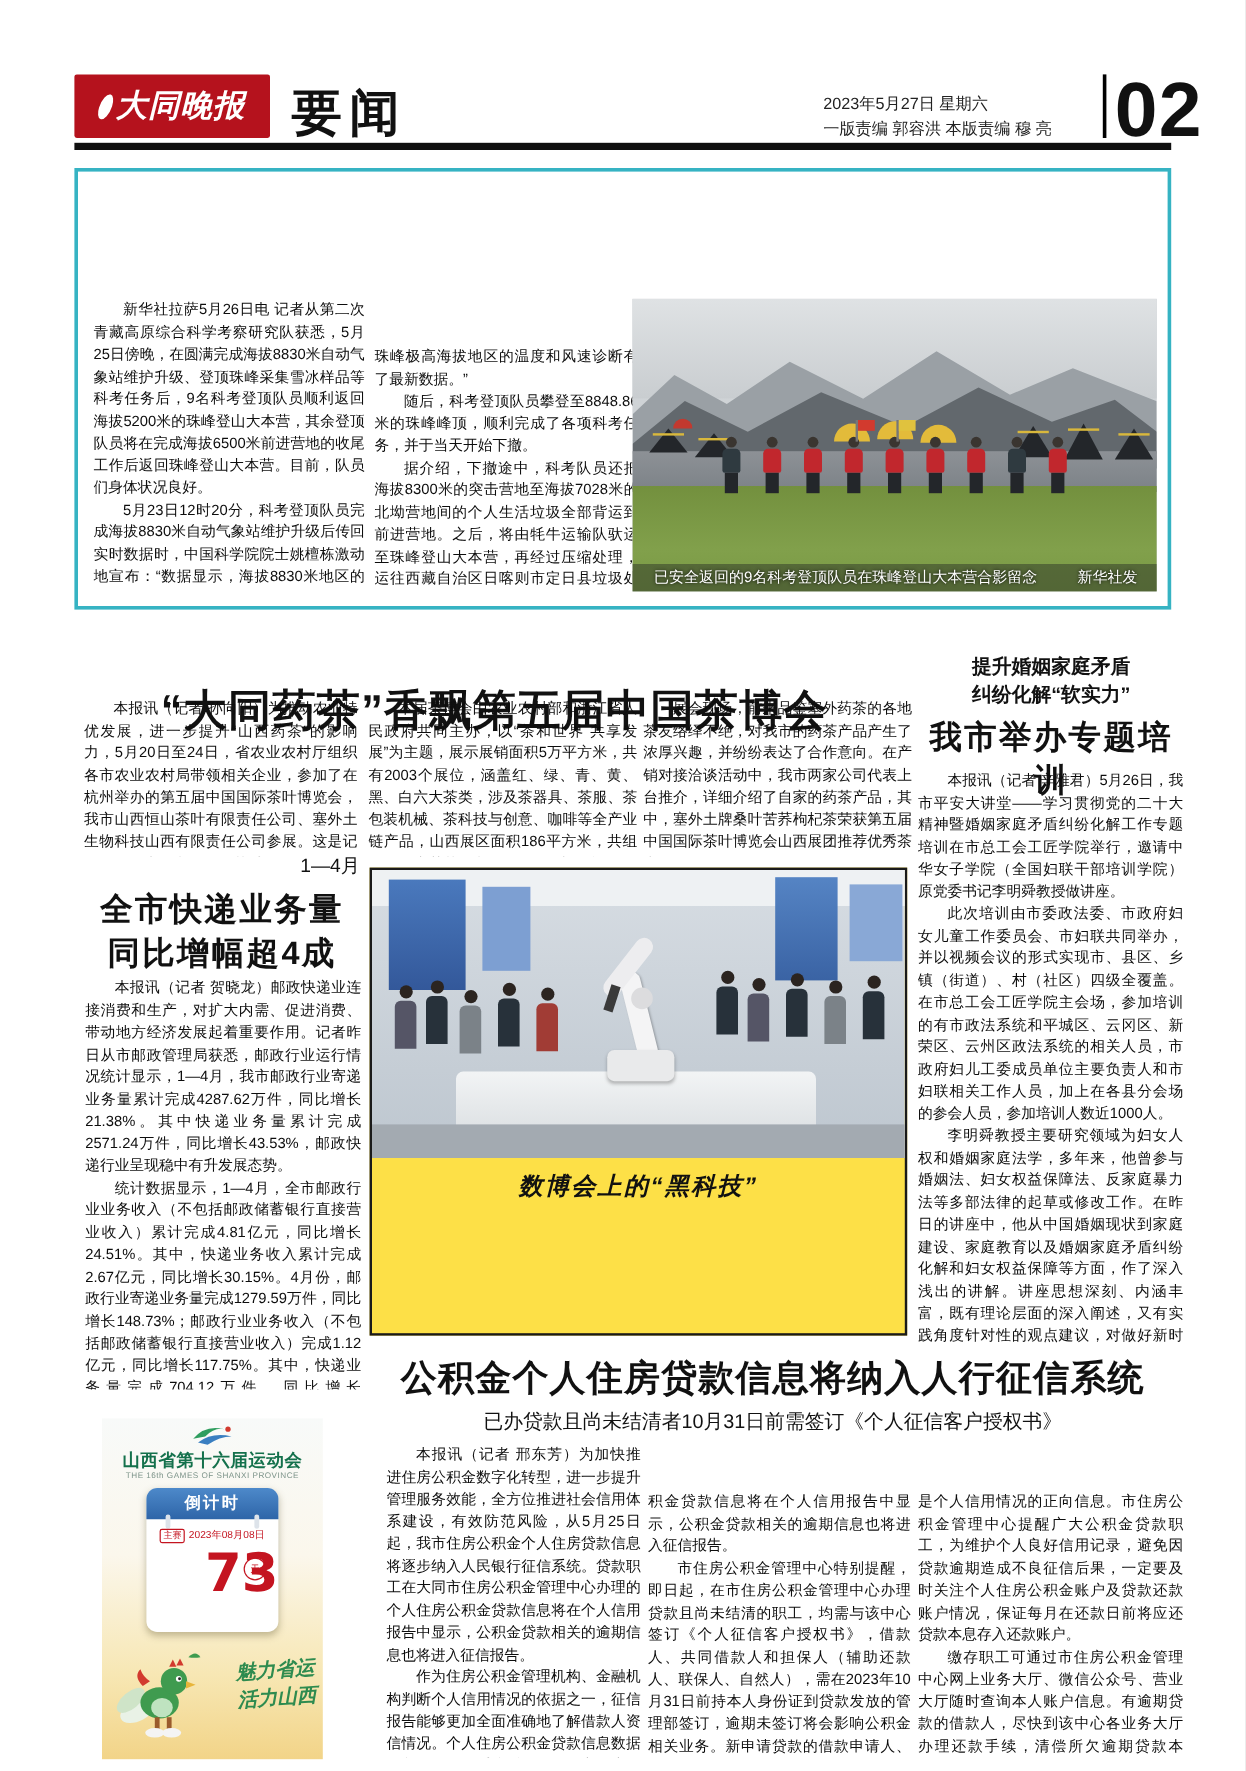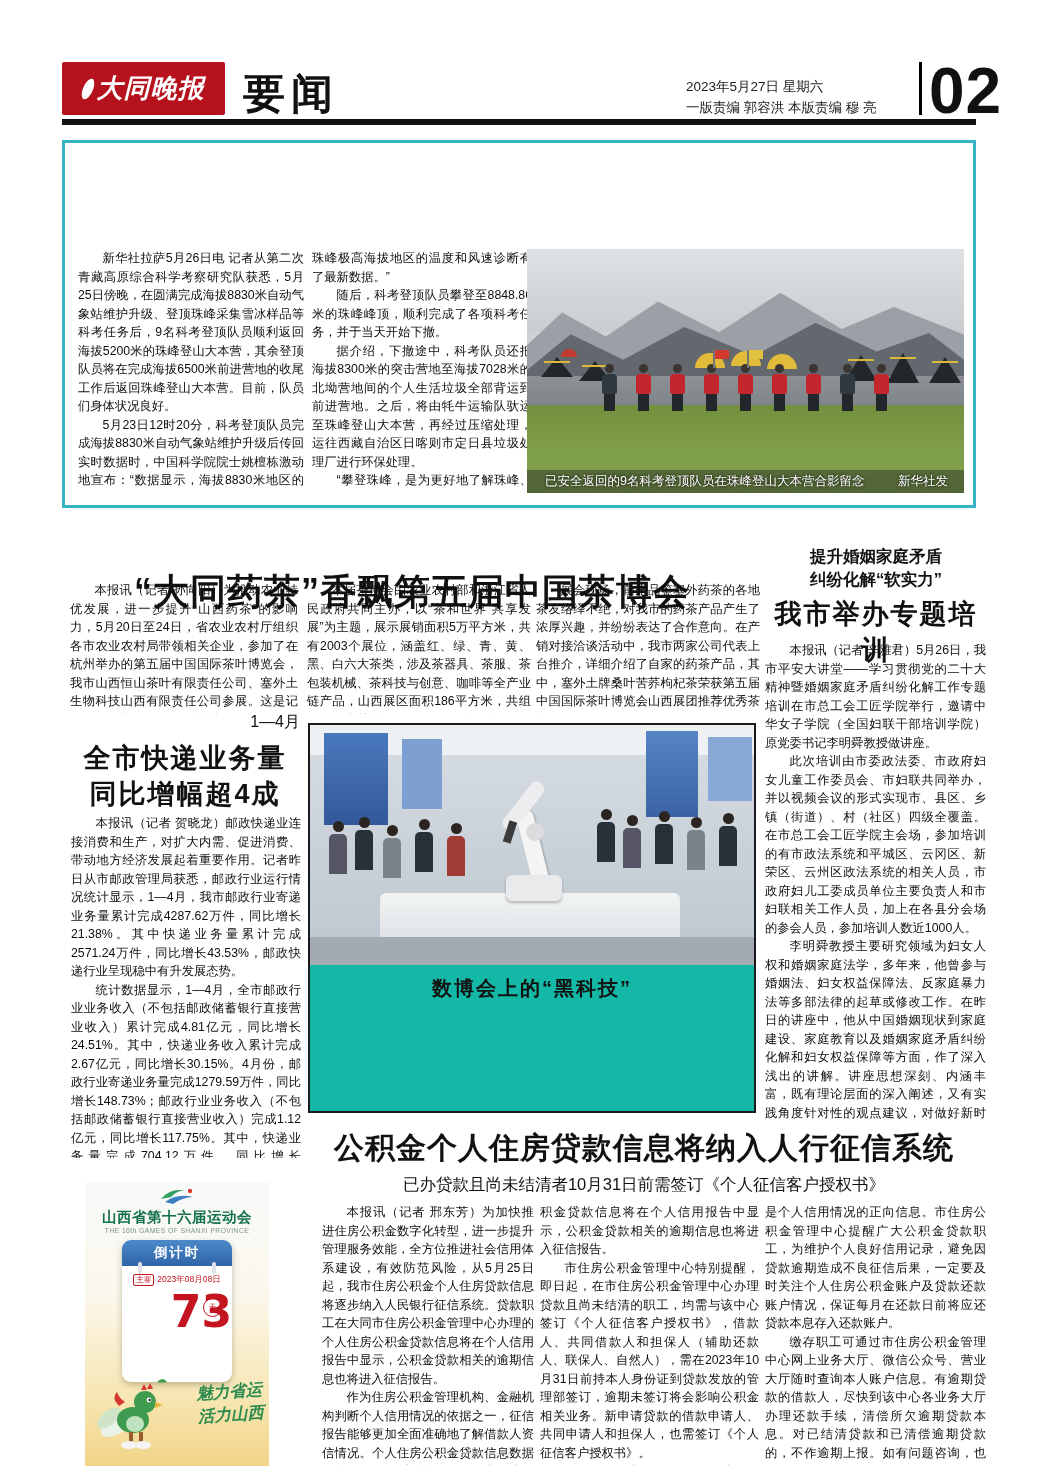--- a/index.html
+++ b/index.html
@@ -18,21 +18,21 @@
   .date-block{left:686px;top:76px;font-size:13.5px;line-height:21px;color:#222;}
   .pagenum-bar{left:919px;top:62px;width:3px;height:53px;background:#000;}
   .page-number{left:929px;top:54px;font-size:64px;font-weight:900;letter-spacing:1px;}
   .header-rule{left:62px;top:119px;width:914px;height:6px;background:#101010;}
   
   .lead-box{left:62px;top:140px;width:908px;height:362px;border:3px solid #36b3c3;background:#fff;}
   .lead-headline{left:0;top:14px;width:100%;text-align:center;font-size:55px;font-weight:900;
                  letter-spacing:2px;white-space:nowrap;}
   .jtext{font-size:12.3px;line-height:18.5px;text-align:justify;color:#0d0d0d;overflow:hidden;}
   .jtext p{margin:0;text-indent:2em;}
-  .jtext p.noind{text-indent:0;}
+  .jtext p.noind{text-indent:0;margin-top:39px;}
   .lead-col1{left:13px;top:106px;width:226px;height:242px;}
   .lead-col2{left:247px;top:106px;width:220px;height:242px;}
   .lead-photo{left:462px;top:106px;width:437px;height:244px;overflow:hidden;background:#cfd3d6;}
   .sky{left:0;top:0;width:100%;height:34%;background:linear-gradient(#dfe2e4,#c9cdd0);}
   .mtn-far{left:0;top:8%;width:100%;height:45%;background:#9aa0a5;
            clip-path:polygon(0 70%,8% 40%,18% 62%,30% 30%,44% 58%,58% 22%,72% 55%,84% 35%,100% 60%,100% 100%,0 100%);}
   .mtn-near{left:0;top:16%;width:100%;height:42%;background:#62686d;
            clip-path:polygon(0 80%,10% 45%,22% 70%,36% 38%,52% 66%,66% 34%,80% 62%,92% 44%,100% 70%,100% 100%,0 100%);}
   .midband{left:0;top:52%;width:100%;height:14%;background:linear-gradient(#8d9196,#7c8287);}
   .grass{left:0;top:64%;width:100%;height:36%;background:linear-gradient(#73903e,#81a04b 60%,#7a9a45);}
@@ -61,21 +61,21 @@
   .tea-col1{left:70px;top:581px;width:228px;height:133px;}
   .tea-col2{left:307px;top:581px;width:224px;height:133px;}
   .tea-col3{left:536px;top:581px;width:224px;height:133px;}
   .train-kicker{left:765px;top:545px;width:222px;text-align:center;font-size:16.5px;line-height:23px;font-weight:bold;}
   .train-title{left:765px;top:596px;width:222px;text-align:center;font-size:27px;font-weight:900;letter-spacing:2px;}
   .train-body{left:765px;top:641px;width:221px;height:480px;}
   .exp-kicker{left:70px;top:712px;width:230px;text-align:right;font-size:16px;}
   .exp-title{left:68px;top:740px;width:234px;text-align:center;font-size:27px;font-weight:900;line-height:36px;letter-spacing:2px;}
   .exp-body{left:71px;top:814px;width:230px;height:344px;}
   
-  .expo-box{left:308px;top:723px;width:448px;height:390px;border:2px solid #1a1a1a;background:#14b8a6;box-sizing:border-box;}
+  .expo-box{left:308px;top:723px;width:448px;height:390px;border:2px solid #1a1a1a;background:#fde047;box-sizing:border-box;font-style:italic;}
   .expo-photo{left:0;top:0;width:100%;height:240px;overflow:hidden;background:linear-gradient(#d7dde3,#bdc6cf);}
   .ceil{left:0;top:0;width:100%;height:30px;background:#eef1f3;}
   .banner{position:absolute;background:#3e6cb0;}
   .banner.lt{left:14px;top:8px;width:64px;height:92px;background:linear-gradient(#4a79bd,#33589a);}
   .banner.lt2{left:92px;top:14px;width:40px;height:70px;background:#7d9fd2;}
   .banner.rt{left:336px;top:6px;width:52px;height:86px;background:linear-gradient(#5584c4,#3a63a4);}
   .banner.rt2{left:398px;top:12px;width:44px;height:64px;background:#89a8d6;}
   .person{position:absolute;width:20px;height:56px;}
   .person .ph{width:11px;height:11px;border-radius:50%;background:#2b2420;margin:0 auto;}
   .person .pb{width:18px;height:40px;border-radius:5px 5px 0 0;margin:2px auto 0;background:#33383d;}
@@ -99,21 +99,21 @@
   .fund-col1{left:322px;top:1203px;width:212px;height:262px;}
   .fund-col2{left:540px;top:1203px;width:219px;height:262px;}
   .fund-col3{left:765px;top:1203px;width:221px;height:262px;}
   
   .poster{left:85px;top:1182px;width:184px;height:284px;overflow:hidden;
           background:linear-gradient(180deg,#f8faf9 0%,#fbf7ec 40%,#f7e7b4 75%,#f3d astronom 100%);
           background:linear-gradient(180deg,#f8faf9 0%,#fbf7ec 40%,#f7e7b4 75%,#f2d488 100%);}
   .p-logo{left:50%;top:3px;transform:translateX(-50%);}
   .p-title{left:0;top:26px;width:100%;text-align:center;font-size:14.5px;font-weight:900;color:#14714c;letter-spacing:.5px;}
   .p-sub{left:0;top:45px;width:100%;text-align:center;font-size:6.8px;color:#7d948a;letter-spacing:.4px;}
-  .card{left:50%;top:58px;transform:translateX(-50%);width:110px;height:142px;background:#fff;
+  .card{left:50%;top:58px;transform:translateX(-50%);width:110px;height:120px;background:#fff;
         border-radius:9px;box-shadow:0 3px 6px rgba(90,80,40,.35);}
   .card-head{left:0;top:0;width:100%;height:26px;background:linear-gradient(#4d89ca,#2e65a8);
              border-radius:9px 9px 0 0;color:#fff;font-size:13.5px;font-weight:bold;letter-spacing:2px;
              display:flex;align-items:center;justify-content:center;}
   .ring{position:absolute;top:22px;width:4px;height:12px;border-radius:2px;background:#dde3ea;}
   .ring.l{left:16px;} .ring.r{right:16px;}
   .card-date{left:0;top:34px;width:100%;text-align:center;font-size:8.5px;color:#c41420;}
   .date-tag{display:inline-block;border:1px solid #c41420;border-radius:2px;padding:0 2px;margin-right:3px;font-size:7.5px;}
   .card-days{left:0;top:46px;width:100%;text-align:right;font-size:44px;font-weight:900;color:#c41420;
              font-family:"DejaVu Sans","Liberation Sans",sans-serif;}

